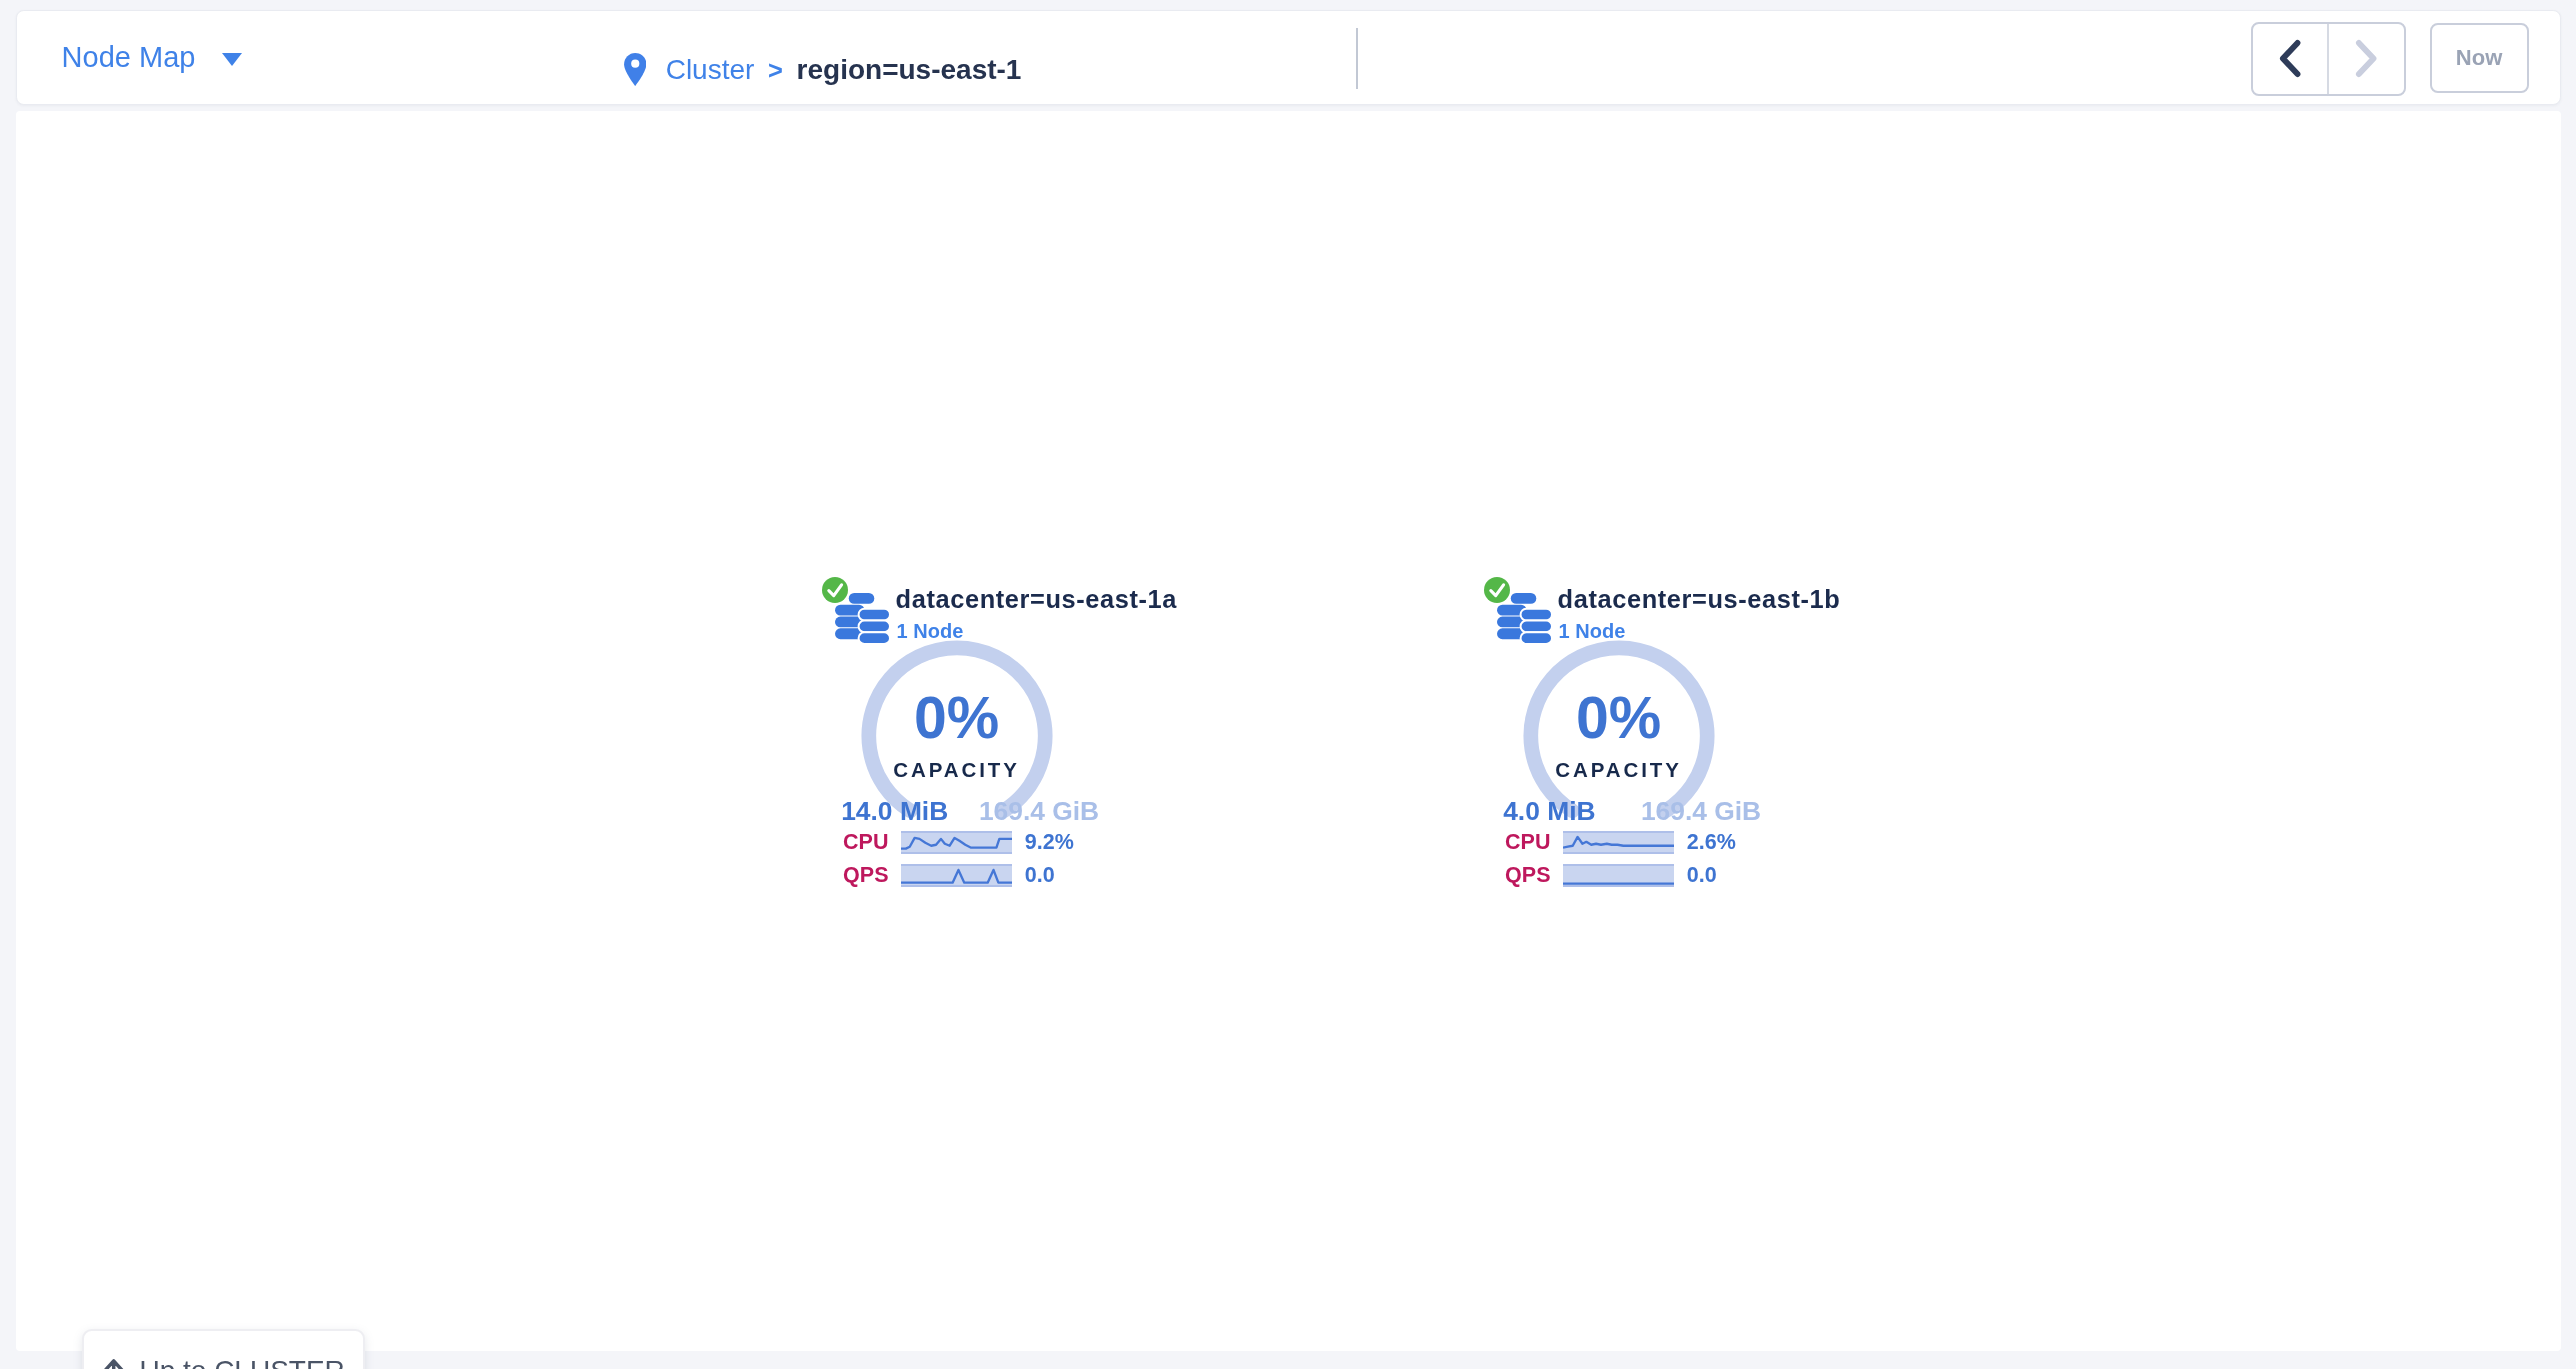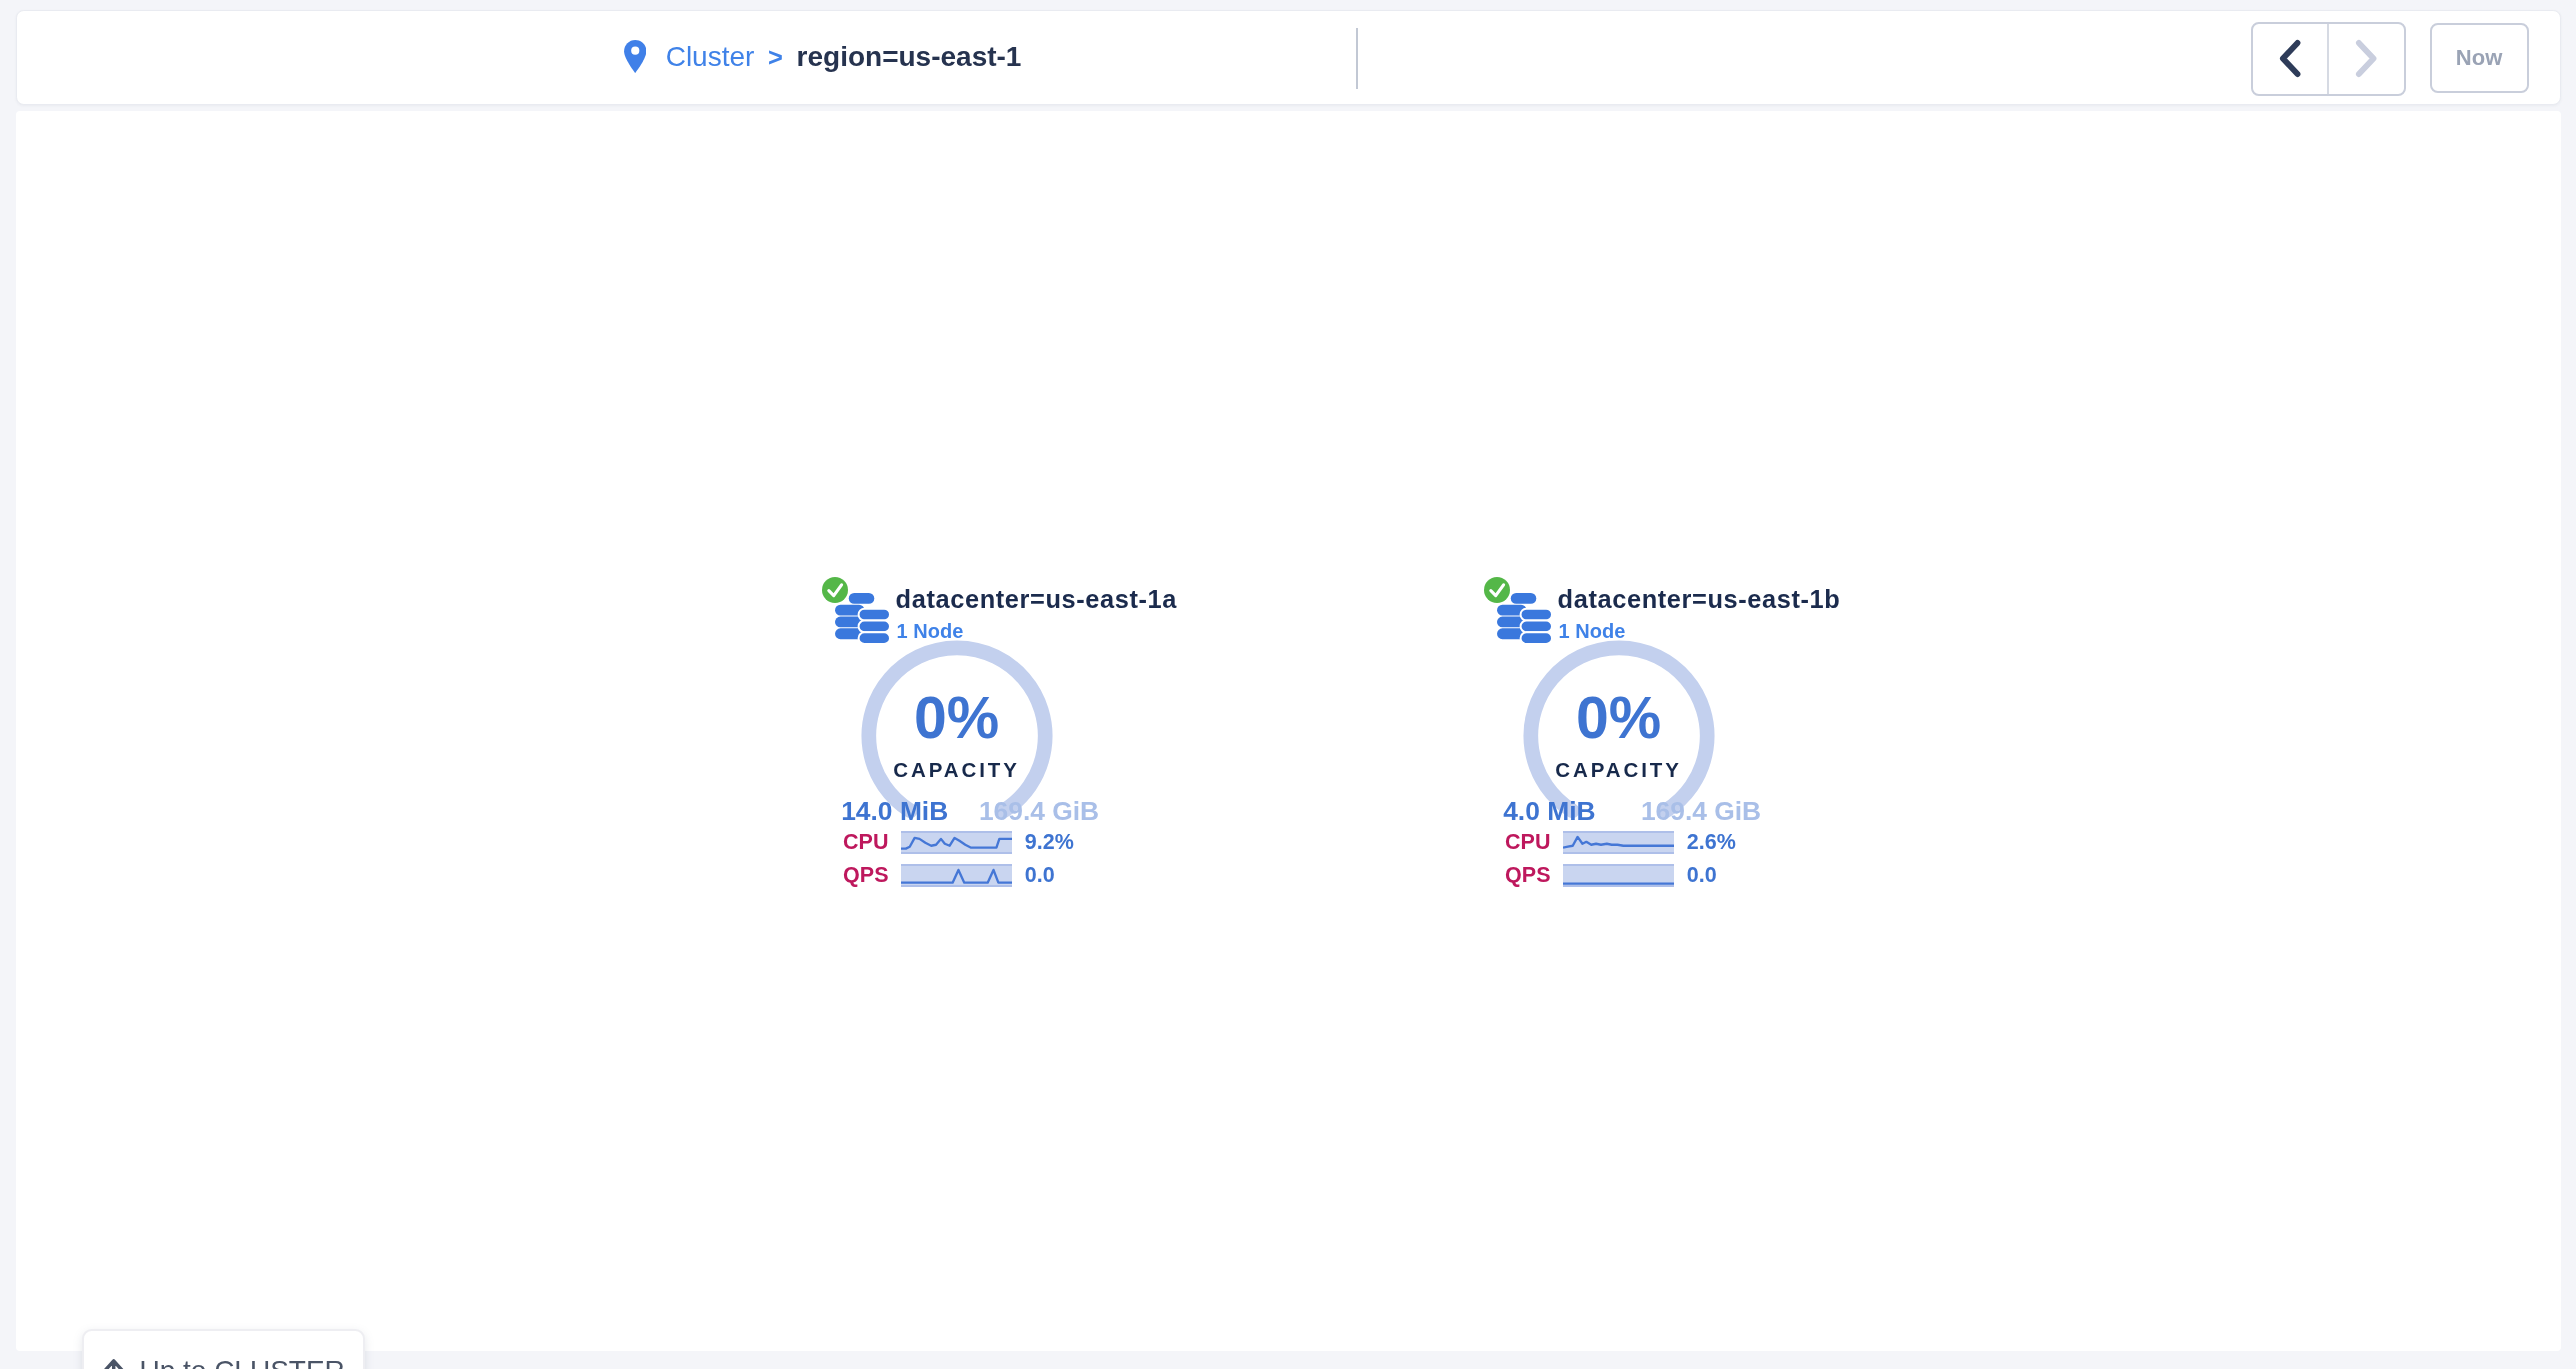--- a/index.html
+++ b/index.html
@@ -18,21 +18,21 @@
   .view-selector{
     position:absolute;left:45px;top:0;height:100%;
     display:flex;align-items:center;gap:27px;cursor:pointer;
   }
   .view-selector .label{font-size:29px;font-weight:500;color:#3f82e8;}
   .caret-down{
     width:0;height:0;border-left:10.8px solid transparent;border-right:10.8px solid transparent;
     border-top:13.7px solid #3f82e8;margin-top:3.9px;
   }
   .breadcrumb{
-    position:absolute;left:607px;top:0;height:100%;
+    position:absolute;left:607px;top:13px;height:100%;
     display:flex;align-items:center;gap:13.7px;font-size:28px;
   }
   .breadcrumb .pin{margin-right:5.9px;display:flex;align-items:center;}
   .breadcrumb .link{color:#3f82e8;font-weight:500;cursor:pointer;}
   .breadcrumb .sep{color:#3f82e8;font-weight:700;font-size:25.4px;}
   .breadcrumb .current{color:#26334f;font-weight:700;}
   .header-divider{position:absolute;left:1339px;top:17.6px;width:2px;height:61px;background:#c2c8d4;}
   .time-dropdown{
     position:absolute;left:1385px;top:10.8px;width:826px;height:74px;
     border:2px solid #c5cbd9;border-radius:7.8px;background:#fff;
@@ -107,20 +107,24 @@
     box-shadow:0 3.9px 9.8px rgba(110,120,145,.18);
     display:flex;align-items:center;justify-content:center;gap:12.7px;
     color:#4a5466;font-size:28px;font-weight:500;cursor:pointer;box-sizing:border-box;
   }
 </style>
 </head>
 <body>
 
 <div class="header-card">
 
+  <div class="view-selector">
+    <span class="label">Node Map</span>
+    <span class="caret-down"></span>
+  </div>
 
   <div class="breadcrumb">
     <span class="pin">
       <svg width="22.5" height="34" viewBox="0 0 23 35">
         <path d="M11.5 0C5.1 0 0 5.1 0 11.5 0 19.5 11.5 34 11.5 34S23 19.5 23 11.5C23 5.1 17.9 0 11.5 0Z" fill="#4080e8"></path>
         <circle cx="11.5" cy="11" r="4.2" fill="#ffffff"></circle>
       </svg>
     </span>
     <span class="link">Cluster</span>
     <span class="sep">&gt;</span>

